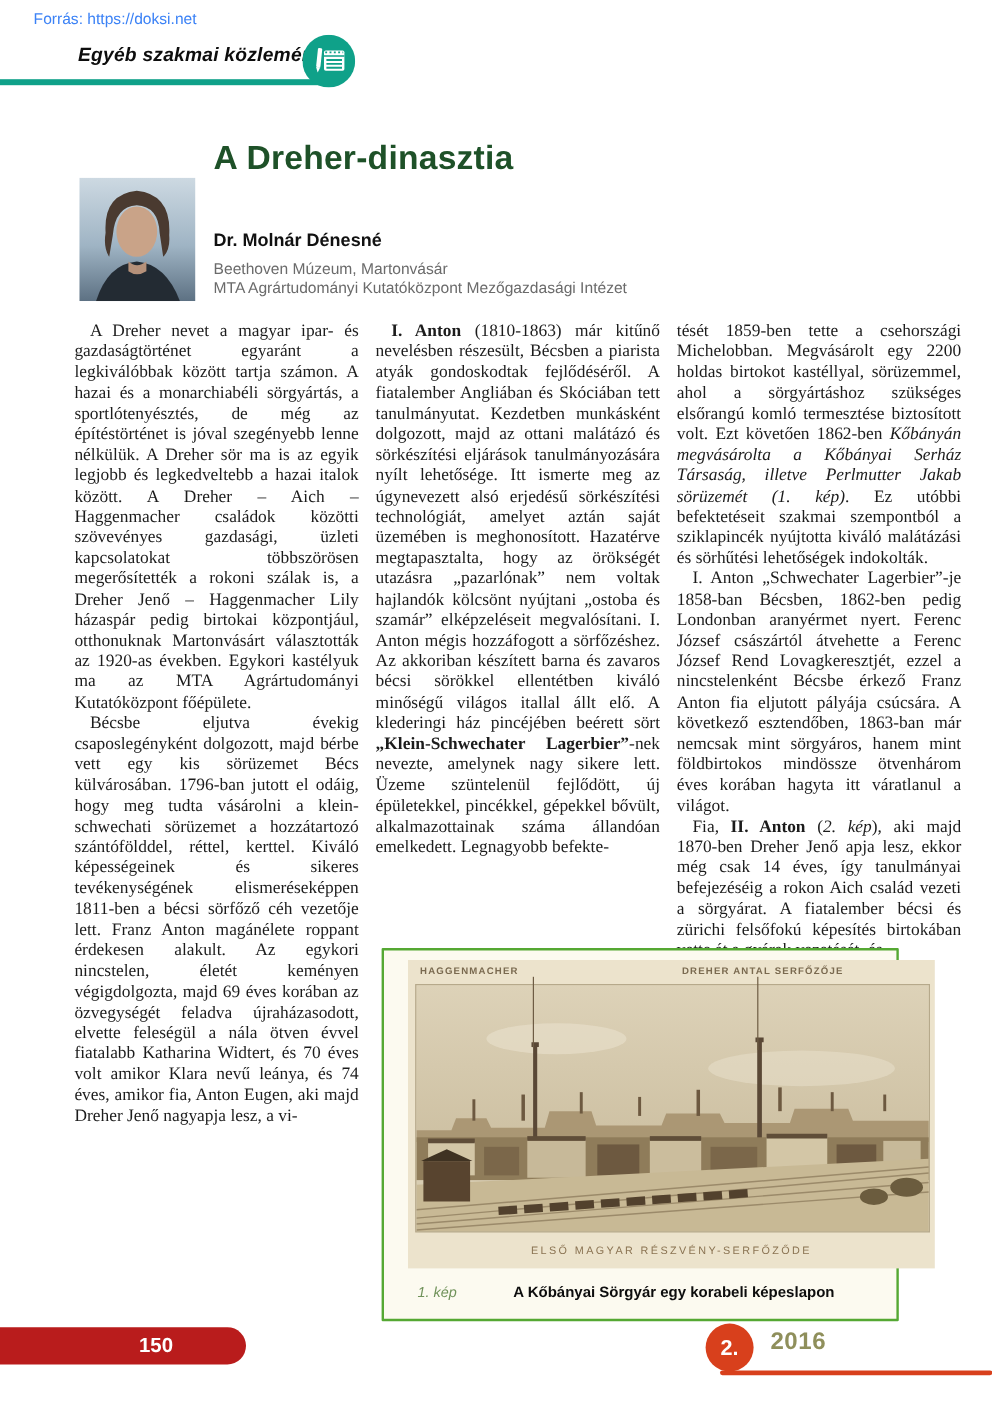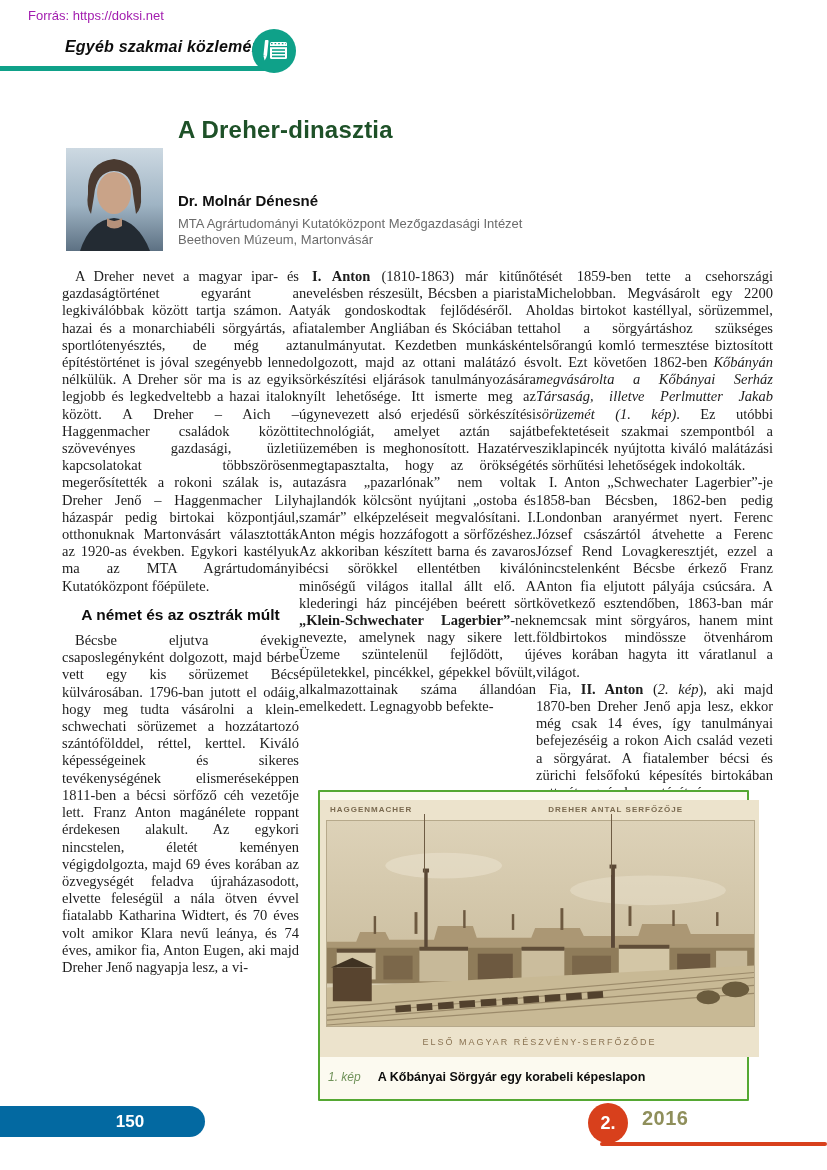--- a/index.html
+++ b/index.html
@@ -1,71 +1,71 @@
 <!DOCTYPE html>
 <html lang="hu"><head>
 <meta charset="utf-8">
 <style>
   html,body{margin:0;padding:0;background:#ffffff;}
   .page{position:relative;width:827px;height:1170px;background:#fff;overflow:hidden;
         font-family:"Liberation Sans",sans-serif;}
 
   
-  .source{position:absolute;left:28px;top:8px;font-size:13px;color:#a21caf;}
+  .source{position:absolute;left:28px;top:8px;font-size:13px;color:#3b82f6;}
 
   
   .band{position:absolute;left:0;top:66px;width:282px;height:5px;background:#0fa189;}
   .section-label{position:absolute;left:65px;top:38px;font-size:16px;font-weight:bold;
                  font-style:italic;color:#0d0d0d;letter-spacing:0.2px;}
   .badge{position:absolute;left:252px;top:29px;width:44px;height:44px;z-index:2;}
 
   
-  .title{position:absolute;left:178px;top:116px;margin:0;font-size:24px;font-weight:bold;
+  .title{position:absolute;left:178px;top:116px;margin:0;font-size:28px;font-weight:bold;
          color:#1e5128;letter-spacing:0.2px;}
   .photo{position:absolute;left:66px;top:148px;width:97px;height:103px;overflow:hidden;}
   .photo svg{display:block;}
   .author{position:absolute;left:178px;top:192px;}
   .author-name{font-size:15px;font-weight:bold;color:#111;margin-bottom:7px;}
   .affil{font-size:13px;color:#6b6b6b;line-height:16px;}
 
   
-  .columns{position:absolute;left:62px;top:268px;width:740px;display:flex;z-index:1;}
+  .columns{position:absolute;left:62px;top:268px;width:740px;display:flex;gap:14px;z-index:1;}
   .col{width:237px;font-family:"Liberation Serif",serif;font-size:14.5px;line-height:17.2px;
        text-align:justify;color:#1c1c1c;hyphens:auto;}
   .col p{margin:0;text-indent:13px;}
   .col p.noindent{text-indent:0;}
   .col h2{font-family:"Liberation Sans",sans-serif;font-size:15.5px;font-weight:bold;
           text-align:center;margin:11px 0 9px;color:#0d0d0d;}
   .col b{font-weight:bold;}
   .col i{}
   .col .bi{font-weight:bold;}
 
   
   .figbox{position:absolute;left:318px;top:790px;width:431px;height:311px;margin:0;
           box-sizing:border-box;border:2px solid #55a833;border-radius:1px;
-          background:#fcfaf0;z-index:3;padding:8px 0 0;}
+          background:#fcfaf0;z-index:3;padding:8px 20px 0;}
   .postcard{position:relative;width:439px;height:257px;background:#ece3cc;}
   .pc-top{position:relative;height:20px;}
   .pc-label{position:absolute;top:5px;font-size:8px;letter-spacing:1px;color:#7a6a50;
             font-weight:bold;}
   .pc-left{left:10px;}
   .pc-right{left:52%;}
   .marker{position:absolute;width:1px;background:#6e5c44;z-index:2;}
   .m1{left:104px;top:14px;height:59px;}
   .m2{left:291px;top:14px;height:61px;}
   .panorama{display:block;width:427px;height:205px;margin:0 6px;border:1px solid #b6a98b;
             background:#d8cdb2;}
   .pc-bottom{height:30px;line-height:30px;text-align:center;font-size:9px;
              letter-spacing:2px;color:#8a7352;font-weight:normal;}
   .caption{height:40px;display:flex;align-items:center;gap:17px;padding:0 8px;margin:0;}
   .caption em{font-style:italic;font-size:12px;color:#70925a;}
-  .caption b{font-size:12.5px;color:#0d0d0d;font-weight:bold;}
-
-  
-  .page-pill{position:absolute;left:0;top:1106px;width:205px;height:31px;background:#0369a1;
+  .caption b{font-size:12.5px;color:#0d0d0d;font-weight:bold;margin-left:30px;}
+
+  
+  .page-pill{position:absolute;left:0;top:1106px;width:205px;height:31px;background:#b91c1c;
              border-radius:0 17px 17px 0;color:#fff;font-weight:bold;font-size:17px;
              line-height:31px;text-align:center;padding-left:55px;box-sizing:content-box;
              width:150px;}
   .issue-line{position:absolute;left:600px;top:1142px;width:227px;height:4px;background:#d8401c;
               border-radius:2px;}
   .issue-badge{position:absolute;left:588px;top:1103px;width:40px;height:40px;border-radius:50%;
                background:#d8401c;color:#fff;font-weight:bold;font-size:18px;line-height:40px;
                text-align:center;z-index:2;}
   .year{position:absolute;left:642px;top:1107px;font-size:20px;font-weight:bold;color:#8f8f5b;
         letter-spacing:0.5px;}
@@ -109,28 +109,27 @@
       <rect width="97" height="103" fill="url(#pbg)"></rect>
       <path d="M14 103 Q24 72 48 70 Q72 72 84 103 Z" fill="#232b33"></path>
       <ellipse cx="48" cy="45" rx="17" ry="21" fill="#c9a388"></ellipse>
       <path d="M22 46 Q20 14 48 11 Q77 14 75 48 Q76 60 70 66 L67 46 Q66 24 48 23 Q30 24 28 48 L25 66 Q20 58 22 46 Z" fill="#4a3a30"></path>
       <path d="M41 70 Q48 76 56 70 L56 78 Q48 83 41 78 Z" fill="#b5917a"></path>
     </svg>
   </div>
 
   <div class="author">
     <div class="author-name">Dr. Molnár Dénesné</div>
+    <div class="affil">Beethoven Múzeum, Martonvásár</div>
     <div class="affil">MTA Agrártudományi Kutatóközpont Mezőgazdasági Intézet</div>
-    <div class="affil">Beethoven Múzeum, Martonvásár</div>
   </div>
 
   <div class="columns">
     <div class="col">
       <p>A Dreher nevet a magyar ipar- és gazdaságtörténet egyaránt a legkiválóbbak között tartja számon. A hazai és a monarchiabéli sörgyártás, a sportlótenyésztés, de még az építéstörténet is jóval szegényebb lenne nélkülük. A Dreher sör ma is az egyik legjobb és legkedveltebb a hazai italok között. A Dreher – Aich – Haggenmacher családok közötti szövevényes gazdasági, üzleti kapcsolatokat többszörösen megerősítették a rokoni szálak is, a Dreher Jenő – Haggenmacher Lily házaspár pedig birtokai központjául, otthonuknak Martonvásárt választották az 1920-as években. Egykori kastélyuk ma az MTA Agrártudományi Kutatóközpont főépülete.</p>
-      <h2>A német és az osztrák múlt</h2>
       <p>Bécsbe eljutva évekig csaposlegényként dolgozott, majd bérbe vett egy kis sörüzemet Bécs külvárosában. 1796-ban jutott el odáig, hogy meg tudta vásárolni a klein-schwechati sörüzemet a hozzátartozó szántófölddel, réttel, kerttel. Kiváló képességeinek és sikeres tevékenységének elismeréseképpen 1811-ben a bécsi sörfőző céh vezetője lett. Franz Anton magánélete roppant érdekesen alakult. Az egykori nincstelen, életét keményen végigdolgozta, majd 69 éves korában az özvegységét feladva újraházasodott, elvette feleségül a nála ötven évvel fiatalabb Katharina Widtert, és 70 éves volt amikor Klara nevű leánya, és 74 éves, amikor fia, Anton Eugen, aki majd Dreher Jenő nagyapja lesz, a vi-</p>
     </div>
 
     <div class="col">
       <p><b>I. Anton</b><span> (1810-1863) már kitűnő nevelésben részesült, Bécsben a piarista atyák gondoskodtak fejlődéséről. A fiatalember Angliában és Skóciában tett tanulmányutat. Kezdetben munkásként dolgozott, majd az ottani malátázó és sörkészítési eljárások tanulmányozására nyílt lehetősége. Itt ismerte meg az úgynevezett alsó erjedésű sörkészítési technológiát, amelyet aztán saját üzemében is meghonosított. Hazatérve megtapasztalta, hogy az örökségét utazásra „pazarlónak” nem voltak hajlandók kölcsönt nyújtani „ostoba és szamár” elképzeléseit megvalósítani. I. Anton mégis hozzáfogott a sörfőzéshez. Az akkoriban készített barna és zavaros bécsi sörökkel ellentétben kiváló minőségű világos itallal állt elő. A klederingi ház pincéjében beérett sört </span><span class="bi">„Klein-Schwechater Lagerbier”</span><span>-nek nevezte, amelynek nagy sikere lett. Üzeme szüntelenül fejlődött, új épületekkel, pincékkel, gépekkel bővült, alkalmazottainak száma állandóan emelkedett. Legnagyobb befekte-</span></p>
     </div>
 
     <div class="col">
       <p class="noindent"><span>tését 1859-ben tette a csehországi Michelobban. Megvásárolt egy 2200 holdas birtokot kastéllyal, sörüzemmel, ahol a sörgyártáshoz szükséges elsőrangú komló termesztése biztosított volt. Ezt követően 1862-ben </span><i>Kőbányán megvásárolta a Kőbányai Serház Társaság, illetve Perlmutter Jakab sörüzemét (1. kép)</i><span>. Ez utóbbi befektetéseit szakmai szempontból a sziklapincék nyújtotta kiváló malátázási és sörhűtési lehetőségek indokolták.</span></p>
       <p>I. Anton „Schwechater Lagerbier”-je 1858-ban Bécsben, 1862-ben pedig Londonban aranyérmet nyert. Ferenc József császártól átvehette a Ferenc József Rend Lovagkeresztjét, ezzel a nincstelenként Bécsbe érkező Franz Anton fia eljutott pályája csúcsára. A következő esztendőben, 1863-ban már nemcsak mint sörgyáros, hanem mint földbirtokos mindössze ötvenhárom éves korában hagyta itt váratlanul a világot.</p>

